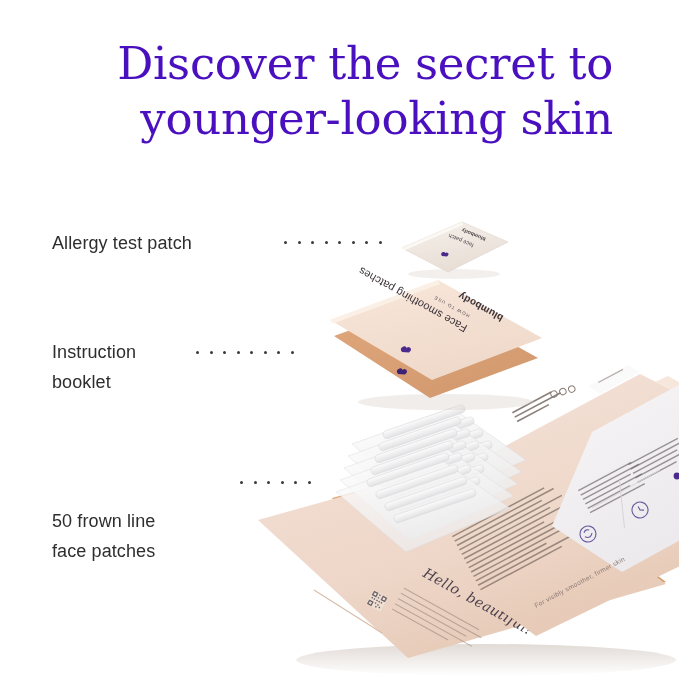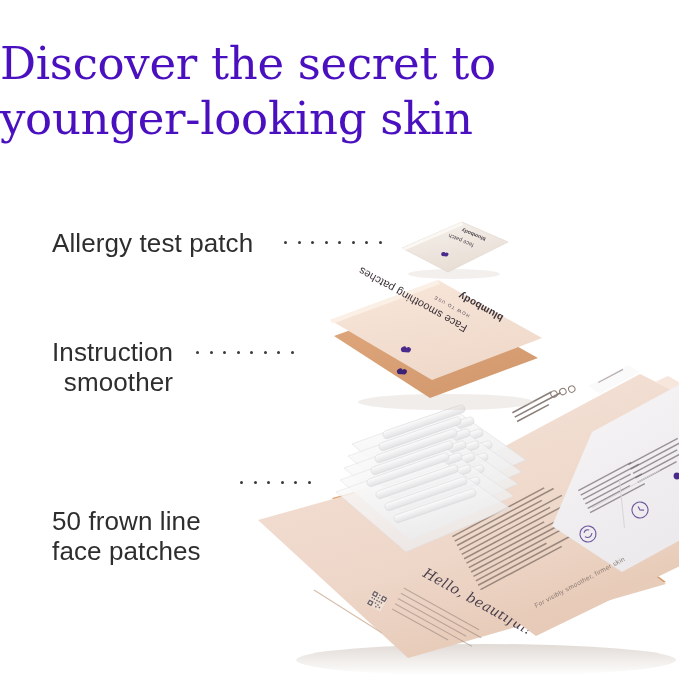--- a/index.html
+++ b/index.html
@@ -17,41 +17,40 @@
     background: #ffffff;
     overflow: hidden;
   }
 
   
   .headline {
     position: absolute;
     left: 0;
     top: 36px;
     width: 613px;
-    text-align: left;
+    text-align: right;
     color: #4a10c0;
     font-family: "DejaVu Serif", serif;
     font-size: 45px;
     line-height: 55px;
     font-weight: 400;
     letter-spacing: -0.3px;
     white-space: pre-line;
   }
 
   
   .label {
     position: absolute;
     color: #2e2e2e;
     font-family: "Liberation Sans", sans-serif;
-    font-size: 26px;
+    font-size: 18px;
     line-height: 30px;
     font-weight: 400;
     letter-spacing: 0.1px;
     white-space: pre-line;
-    text-align: right;
   }
   .label-1 { left: 52px; top: 228px; }
   .label-2 { left: 52px; top: 337px; }
   .label-3 { left: 52px; top: 466px; margin-top: 40px; }
 
   
   .leader {
     position: absolute;
     display: flex;
     align-items: center;
@@ -111,21 +110,21 @@
 <body>
 
 <div id="canvas">
 
   <div class="headline">Discover the secret to
 younger-looking skin</div>
 
   <div class="label label-1">Allergy test patch</div>
 
   <div class="label label-2">Instruction
-smoother</div>
+booklet</div>
 
   <div class="label label-3">50 frown line
 face patches</div>
 
   <div class="leader leader-1">
     <span class="dot"></span>
     <span class="dot"></span>
     <span class="dot"></span>
     <span class="dot"></span>
     <span class="dot"></span>

